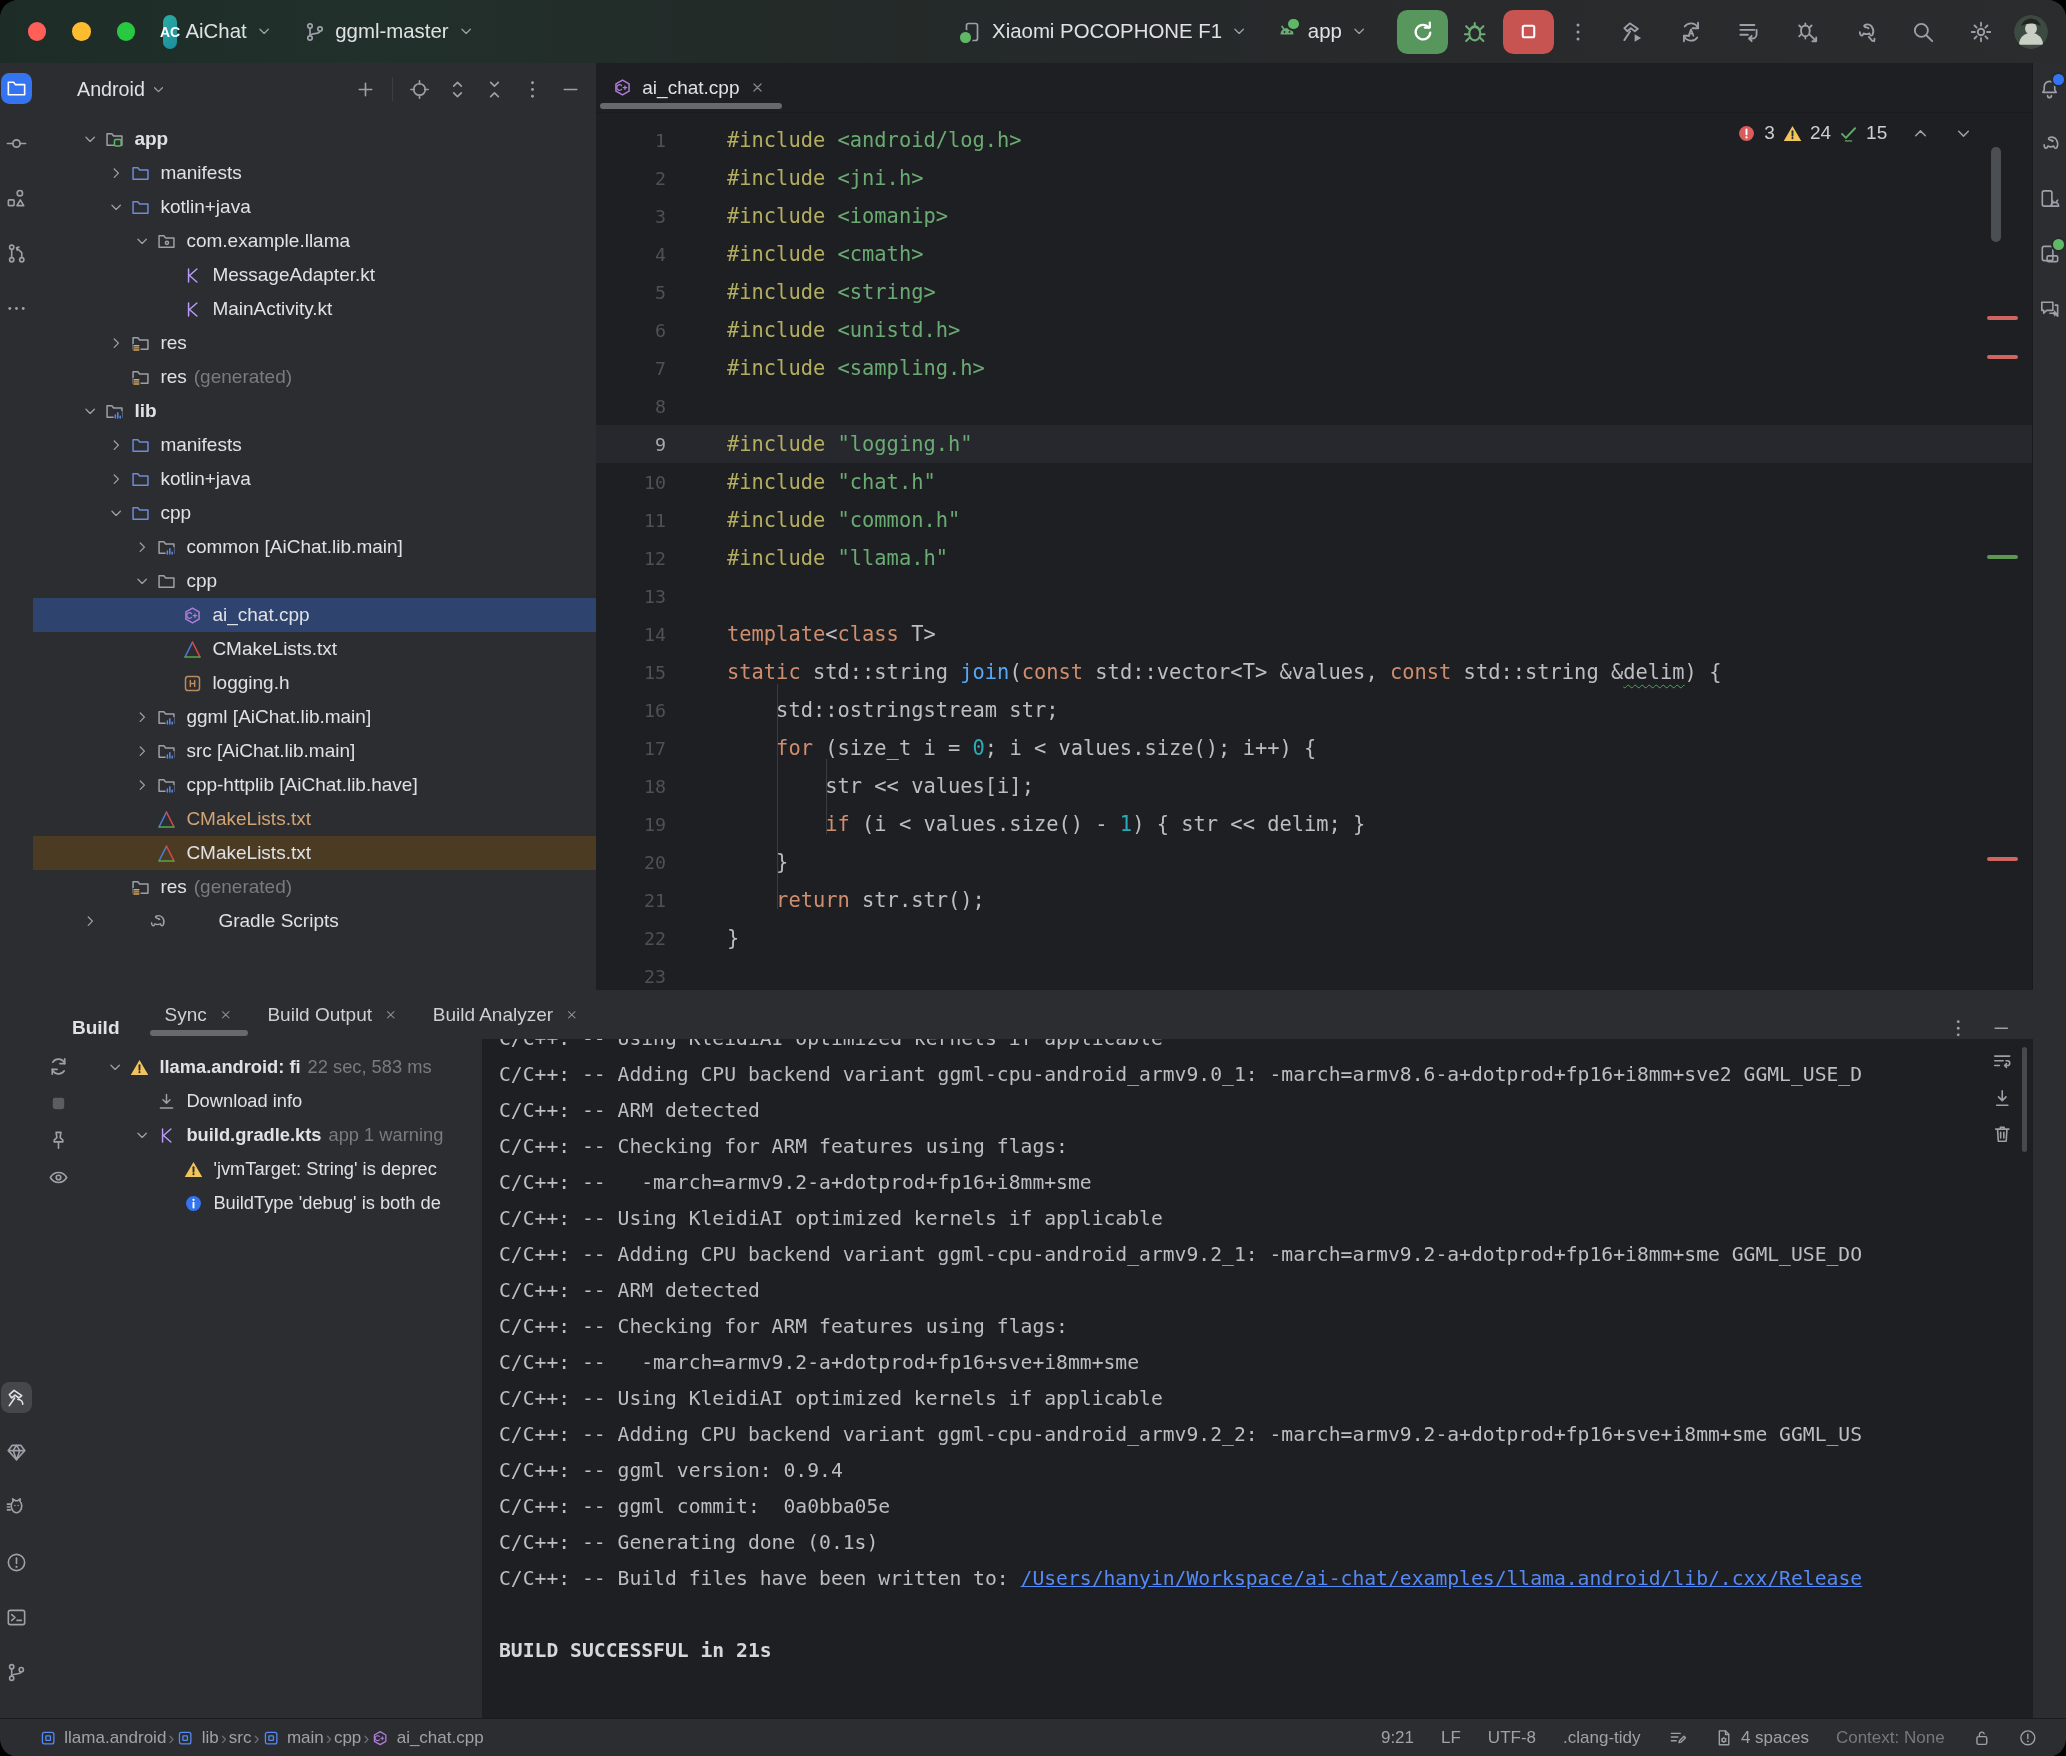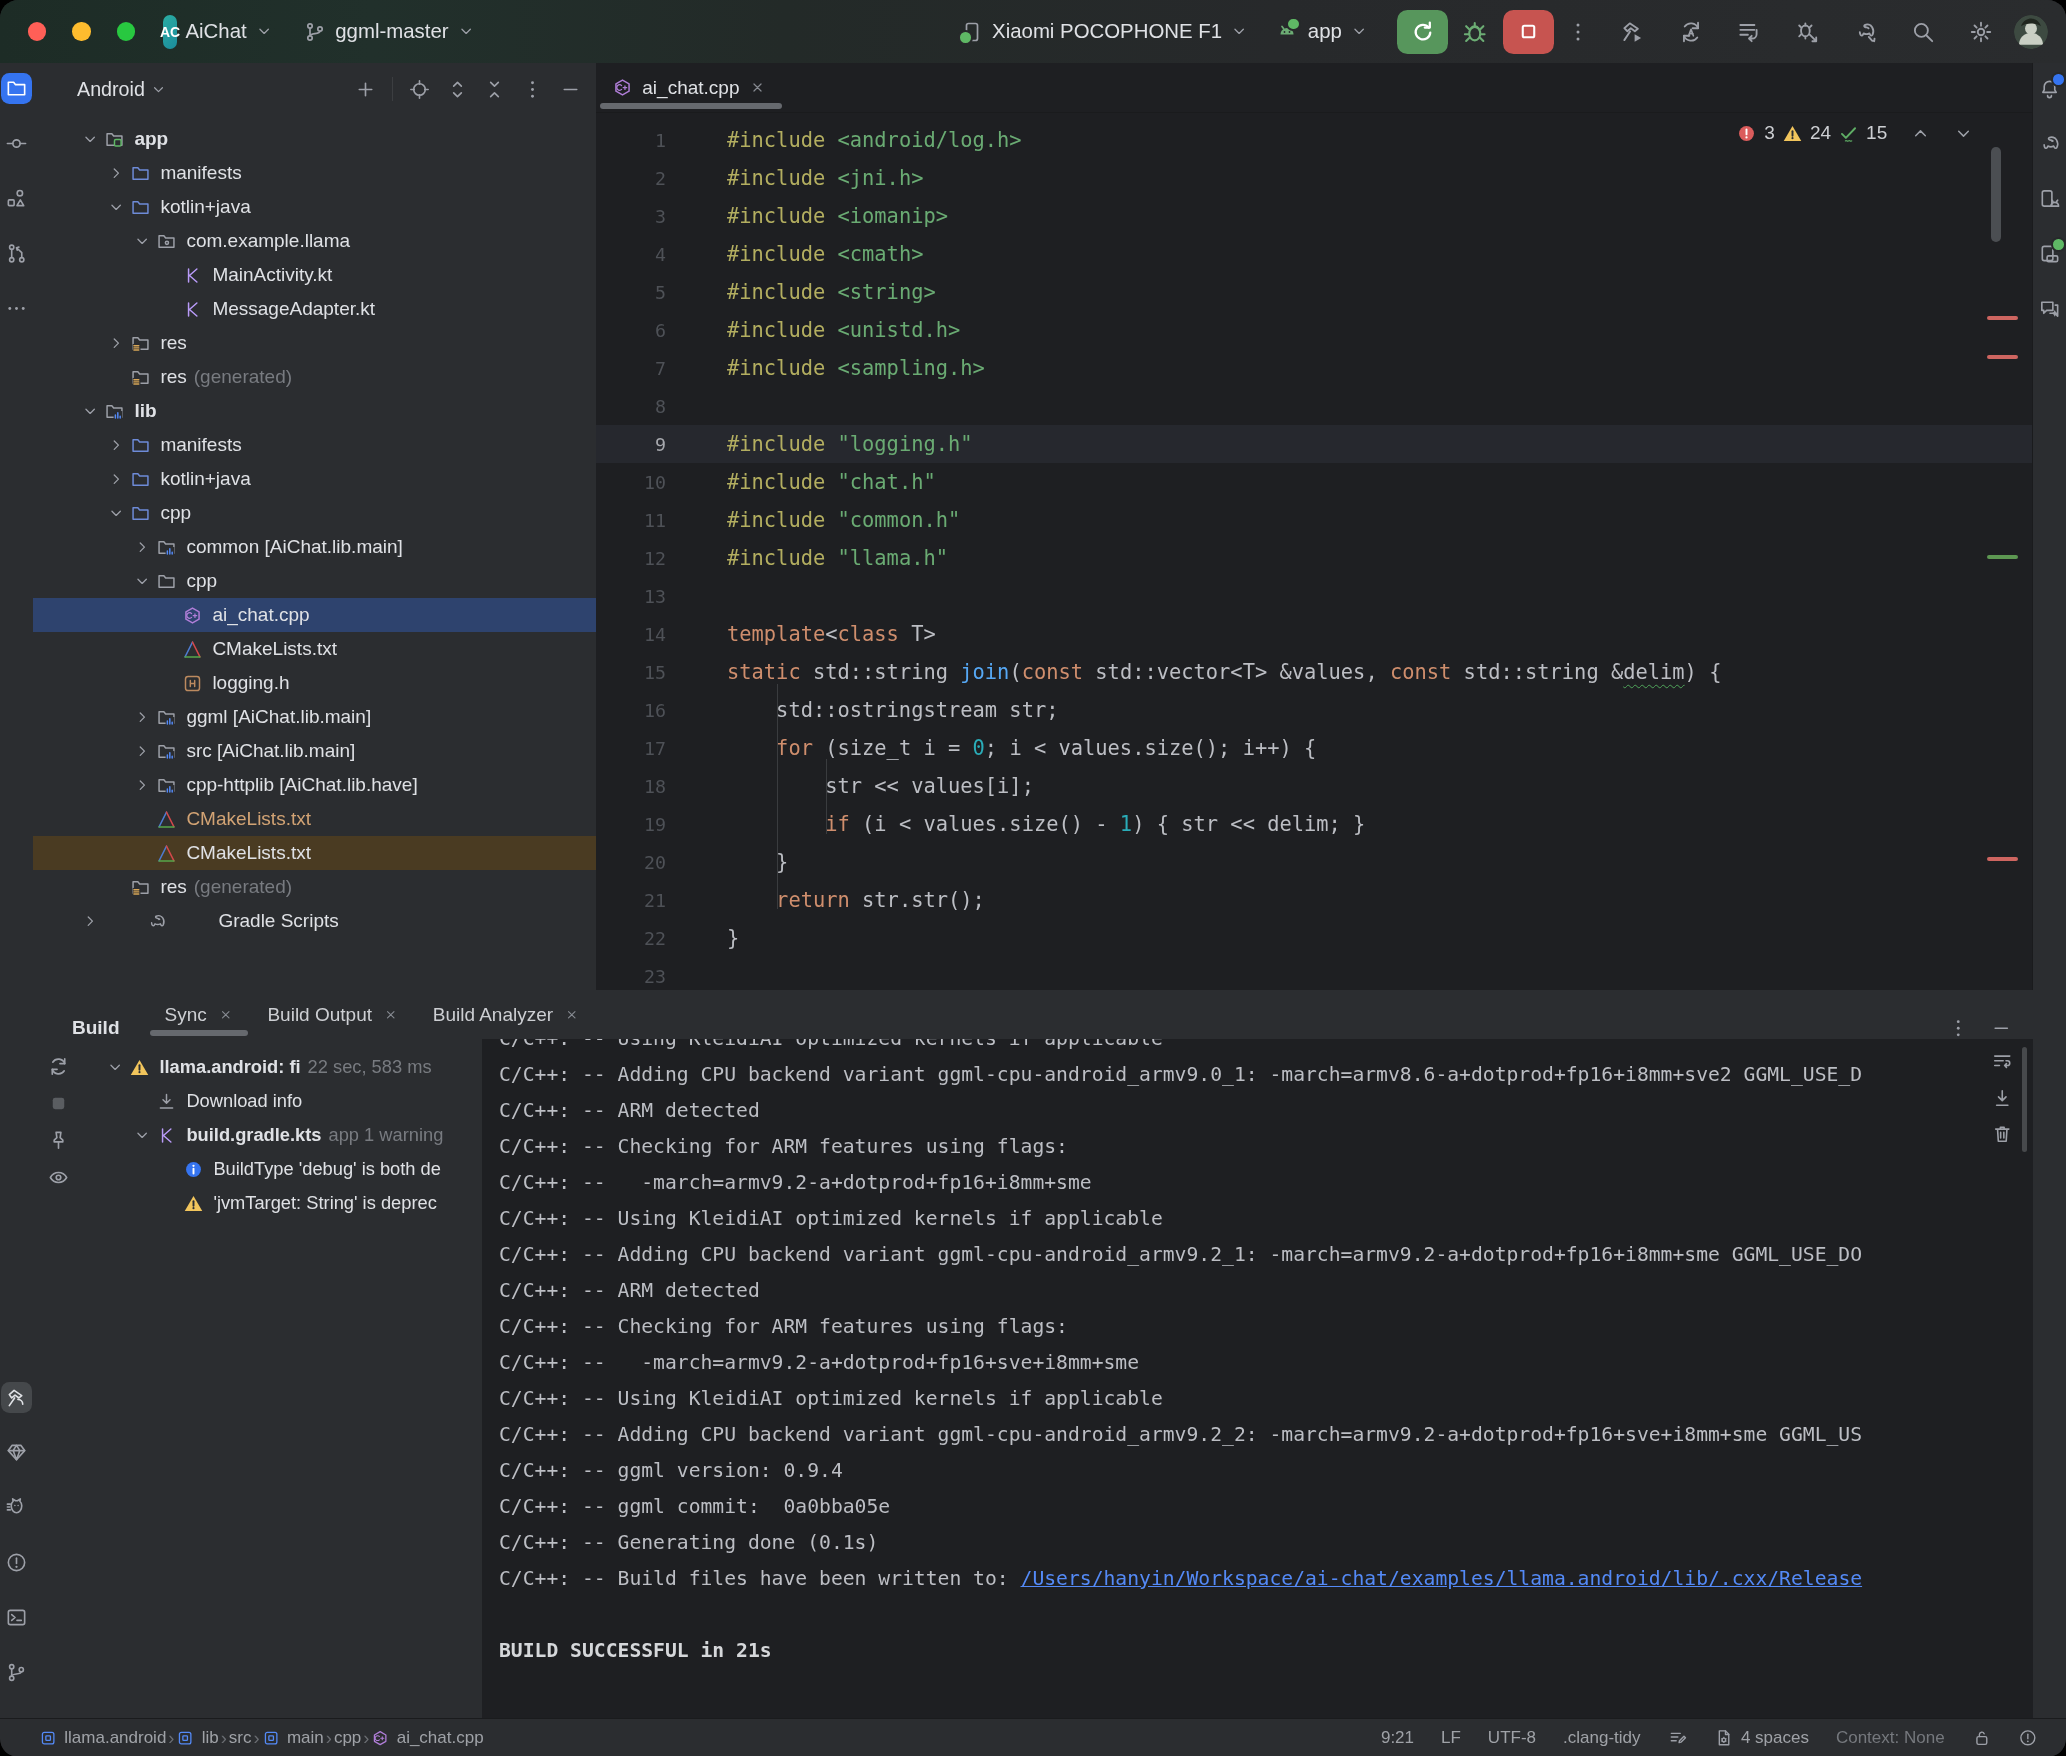--- a/index.html
+++ b/index.html
@@ -475,30 +475,30 @@
           </span>
           <span>com.example.llama</span>
         </div>
         <div class="trow" style="padding-left: 123px;">
           <span class="ic chev"></span>
           <span class="ic fic">
             <svg viewBox="0 0 24 24">
               <path d="M7.5 4.5v15M17 4.5l-8.5 7.5 8.5 7.5" stroke="#B99BF8"></path>
             </svg>
           </span>
-          <span>MainActivity.kt</span>
+          <span>MessageAdapter.kt</span>
         </div>
         <div class="trow" style="padding-left: 123px;">
           <span class="ic chev"></span>
           <span class="ic fic">
             <svg viewBox="0 0 24 24">
               <path d="M7.5 4.5v15M17 4.5l-8.5 7.5 8.5 7.5" stroke="#B99BF8"></path>
             </svg>
           </span>
-          <span>MessageAdapter.kt</span>
+          <span>MainActivity.kt</span>
         </div>
         <div class="trow" style="padding-left: 71px;">
           <span class="ic chev">
             <svg viewBox="0 0 24 24">
               <path d="M9.5 6.5l5.5 5.5-5.5 5.5"></path>
             </svg>
           </span>
           <span class="ic fic">
             <svg viewBox="0 0 24 24">
               <path d="M3.5 5.5h5.5l2 2.5h9.5v10.5h-17z"></path>
@@ -971,37 +971,37 @@
                 <path d="M7.5 4.5v15M17 4.5l-8.5 7.5 8.5 7.5" stroke="#B99BF8"></path>
               </svg>
             </span>
             <span class="bold">build.gradle.kts</span>
             <span class="ann">app 1 warning</span>
           </div>
           <div class="trow" style="padding-left: 124px;">
             <span class="ic chev"></span>
             <span class="ic fic">
               <svg viewBox="0 0 24 24">
-                <circle cx="12" cy="12" r="8.5" fill="#3574F0" stroke="none"></circle>
-                <path d="M12 11v5.5" stroke="#fff" stroke-width="2.2"></path>
-                <circle cx="12" cy="7.8" r="1.3" fill="#fff" stroke="none"></circle>
-              </svg>
-            </span>
-            <span>BuildType 'debug' is both de</span>
+                <path d="M12 3.5L22 20.5H2z" fill="#F2C55C" stroke="none"></path>
+                <path d="M12 9.5v5" stroke="#2b2d30" stroke-width="2.2"></path>
+                <circle cx="12" cy="17.3" r="1.2" fill="#2b2d30" stroke="none"></circle>
+              </svg>
+            </span>
+            <span>'jvmTarget: String' is deprec</span>
           </div>
           <div class="trow" style="padding-left: 124px;">
             <span class="ic chev"></span>
             <span class="ic fic">
               <svg viewBox="0 0 24 24">
-                <path d="M12 3.5L22 20.5H2z" fill="#F2C55C" stroke="none"></path>
-                <path d="M12 9.5v5" stroke="#2b2d30" stroke-width="2.2"></path>
-                <circle cx="12" cy="17.3" r="1.2" fill="#2b2d30" stroke="none"></circle>
-              </svg>
-            </span>
-            <span>'jvmTarget: String' is deprec</span>
+                <circle cx="12" cy="12" r="8.5" fill="#3574F0" stroke="none"></circle>
+                <path d="M12 11v5.5" stroke="#fff" stroke-width="2.2"></path>
+                <circle cx="12" cy="7.8" r="1.3" fill="#fff" stroke="none"></circle>
+              </svg>
+            </span>
+            <span>BuildType 'debug' is both de</span>
           </div>
         </div>
       <div class="console">
         <div class="console-inner" id="console">
             <div class="bl"><span>C/C++: -- Using KleidiAI optimized kernels if applicable</span></div>
             <div class="bl"><span>C/C++: -- Adding CPU backend variant ggml-cpu-android_armv9.0_1: -march=armv8.6-a+dotprod+fp16+i8mm+sve2 GGML_USE_D</span></div>
             <div class="bl"><span>C/C++: -- ARM detected</span></div>
             <div class="bl"><span>C/C++: -- Checking for ARM features using flags:</span></div>
             <div class="bl"><span>C/C++: --   -march=armv9.2-a+dotprod+fp16+i8mm+sme</span></div>
             <div class="bl"><span>C/C++: -- Using KleidiAI optimized kernels if applicable</span></div>

